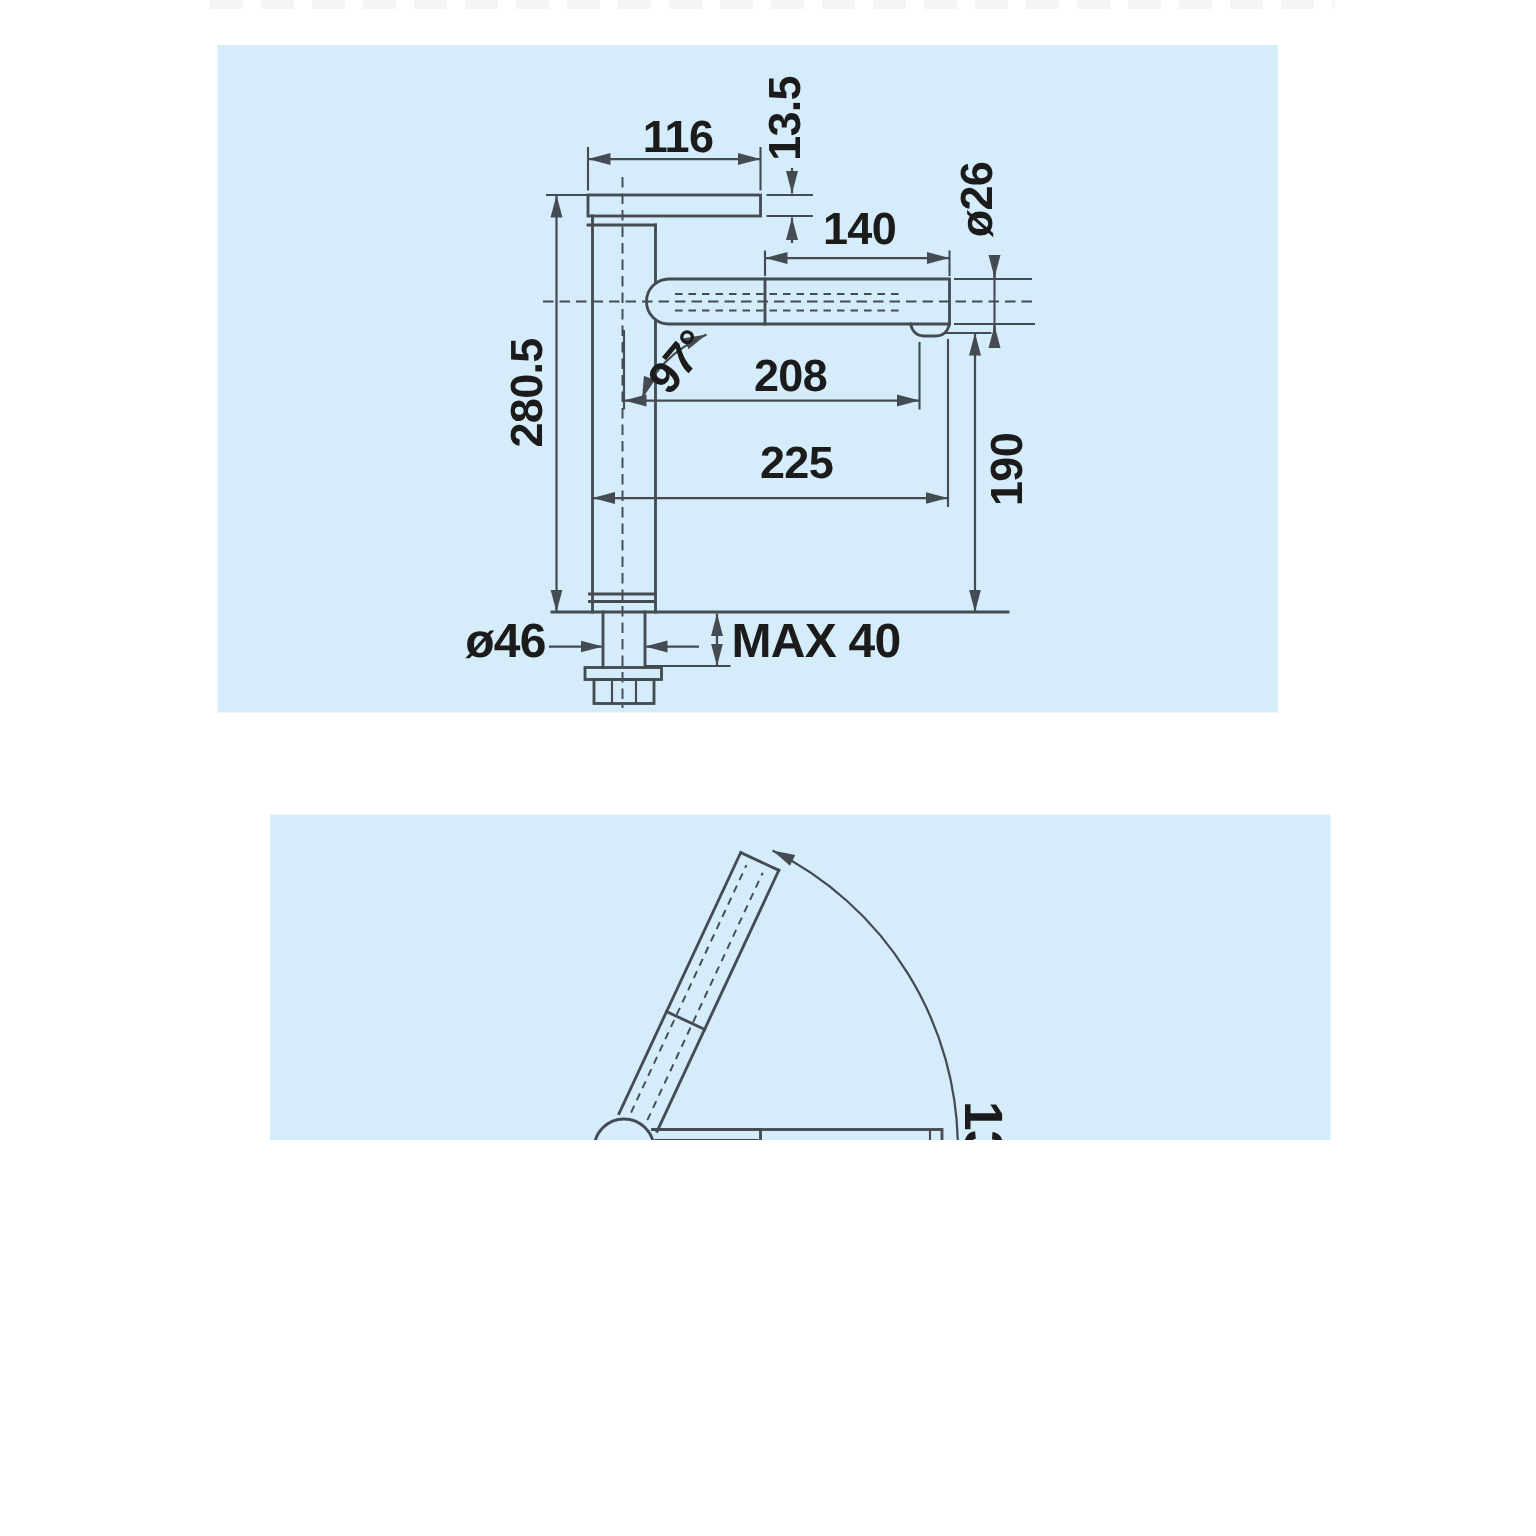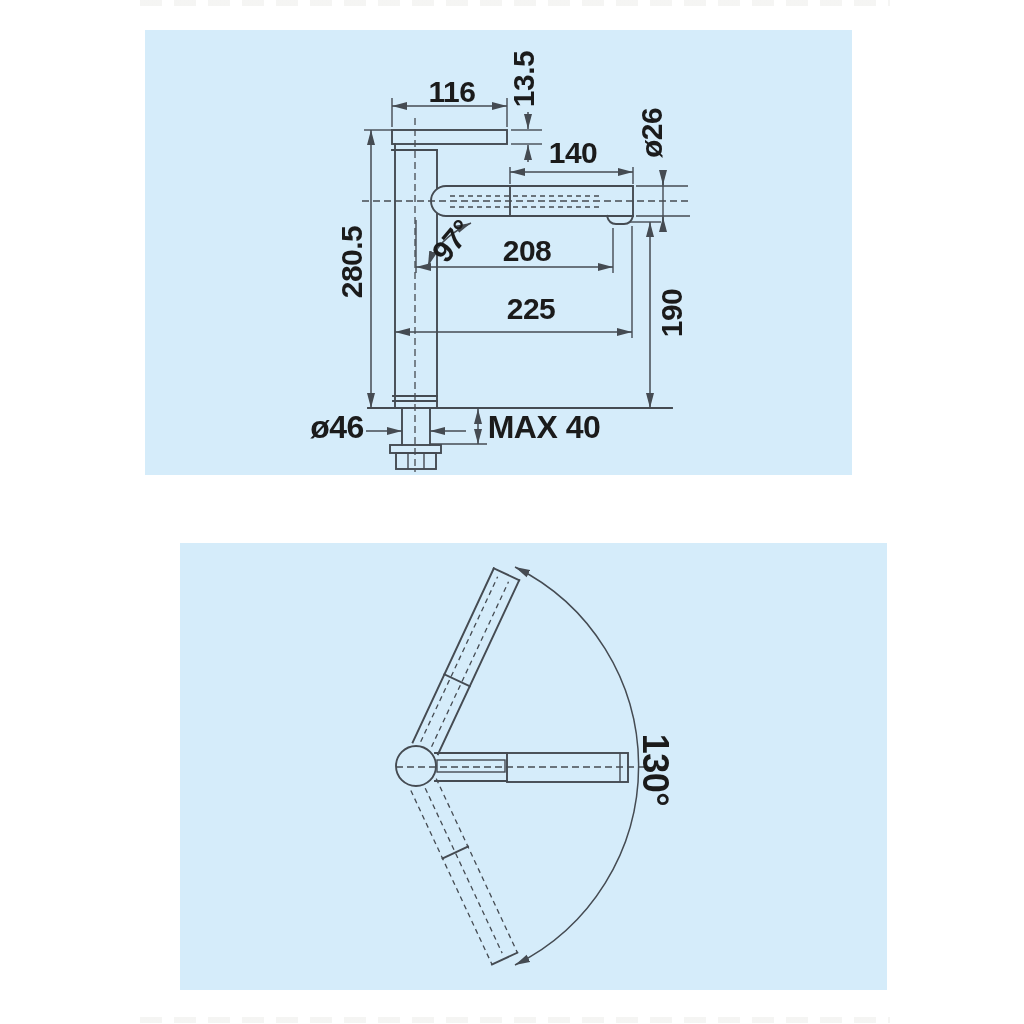--- a/index.html
+++ b/index.html
@@ -1,19 +1,19 @@
 <!DOCTYPE html>
 <html style="--panel: #d5ecfa; --line: #454b52; --text: #1b1b1b; --page_bg: #ffffff;"><head>
 <meta charset="utf-8">
 <style>
   :root{
     --panel:#d5ecfa; --line:#454b52; --text:#1b1b1b; --page_bg:#ffffff;
   }
   html,body{margin:0;padding:0;background:var(--page_bg);}
-  .stage{position:relative;width:1024px;height:1024px;background:var(--page_bg);overflow:hidden;
+  .stage{position:relative;width:1024px;height:760px;background:var(--page_bg);overflow:hidden;
          font-family:"Liberation Sans", sans-serif;}
   svg{position:absolute;left:0;top:0;}
   .ln{stroke:var(--line);stroke-width:1.9;fill:none;stroke-linecap:square;}
   .thin{stroke:var(--line);stroke-width:1.4;fill:none;}
   .dash{stroke:var(--line);stroke-width:1.3;fill:none;stroke-dasharray:7 4;}
   .dash2{stroke:var(--line);stroke-width:1.3;fill:none;stroke-dasharray:5 4;}
   .dim{stroke:var(--line);stroke-width:1.5;fill:none;}
   .txt{fill:var(--text);font-family:"Liberation Sans", sans-serif;font-weight:bold;
        font-size:30px;letter-spacing:-0.5px;}
   .txt.big{font-size:32px;}

